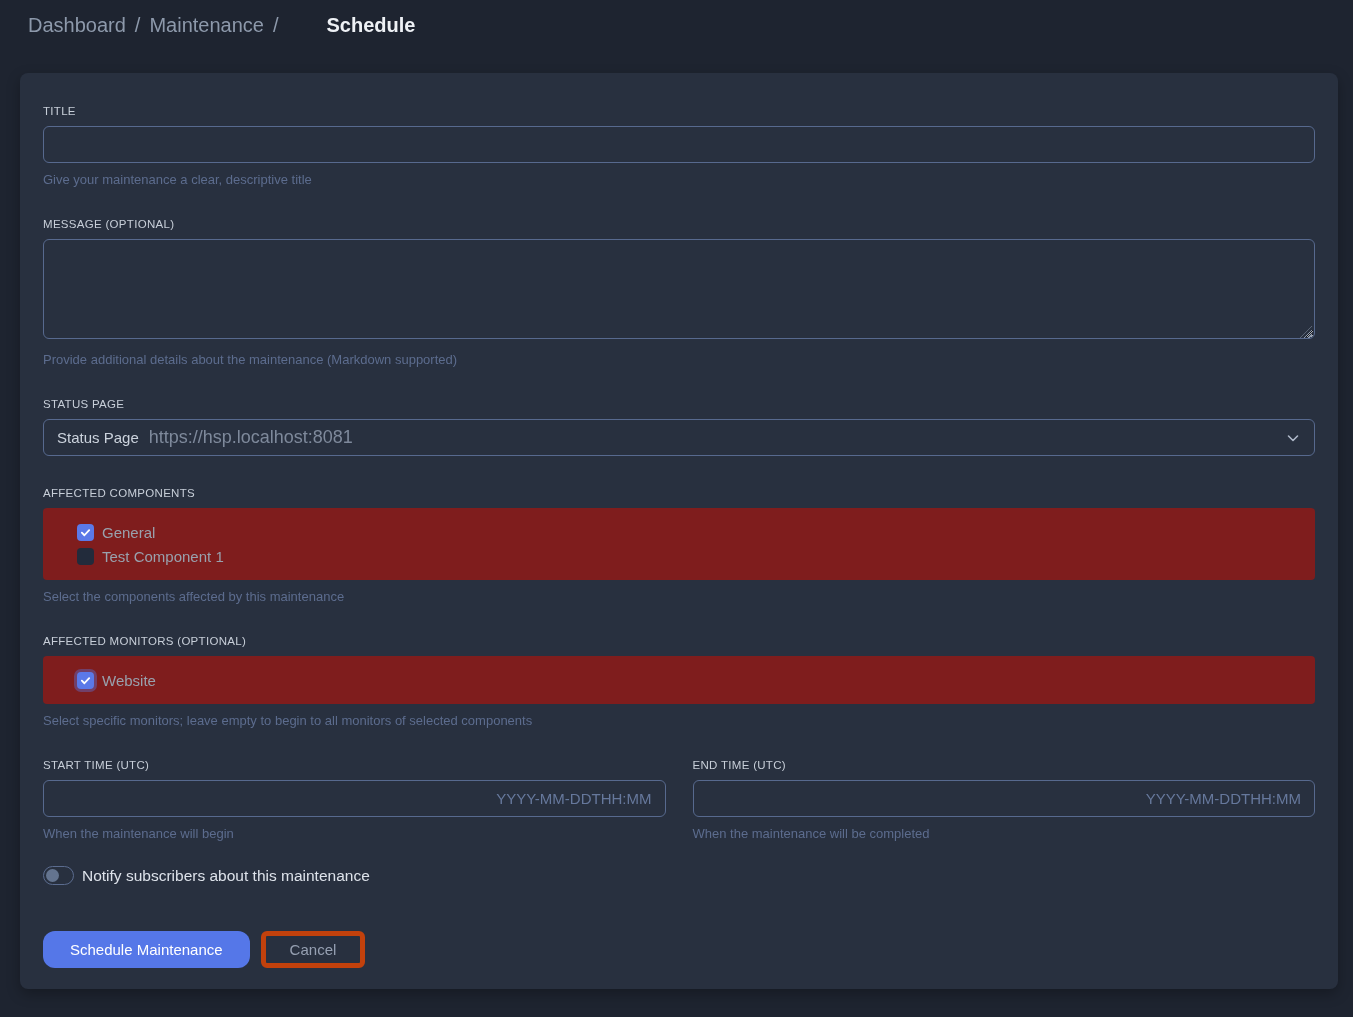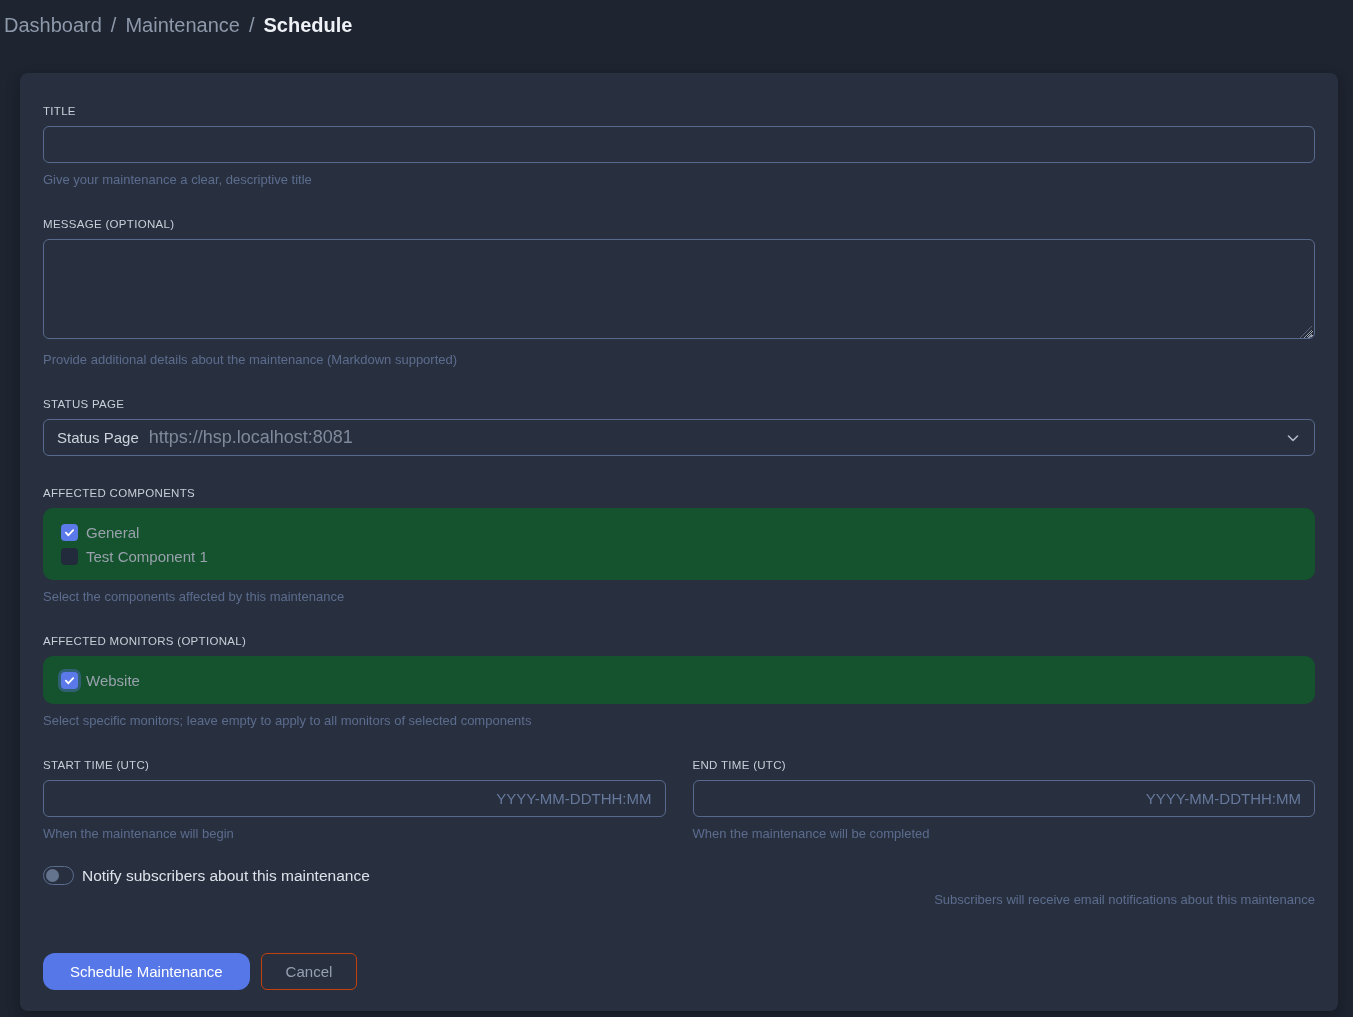--- a/index.html
+++ b/index.html
@@ -1,23 +1,23 @@
 <!DOCTYPE html>
 <html><head>
 <meta charset="utf-8">
 <style>
   * { margin:0; padding:0; box-sizing:border-box; }
   html,body { width:1353px; height:1017px; background:#1e2430; font-family:"Liberation Sans", sans-serif; overflow:hidden; }
 
   
-  .header { height:50px; display:flex; align-items:center; padding:0 4px; }
+  .header { height:50px; display:flex; align-items:center; padding:0 28px; }
   .breadcrumb { font-size:20px; color:#8d99ab; display:flex; align-items:center; gap:9px; }
   .crumb { color:#8d99ab; cursor:pointer; }
   .crumb-sep { color:#8d99ab; }
-  .crumb-current { color:#eef1f5; font-weight:700; }
+  .crumb-current { color:#eef1f5; font-weight:700;margin-left:39px; }
 
   
   .card { margin:23px 15px 14px 20px; background:#28303f; border-radius:8px;
           padding:32px 23px 21px 23px; box-shadow:0 5px 14px rgba(0,0,0,.28); }
 
   .field { margin-bottom:31px; }
   .field-label { display:block; font-size:11.5px; font-weight:500; letter-spacing:.3px;
                  color:#c7ced8; margin-bottom:9px; }
   .helper { font-size:13px; color:#5c6c8e; margin-top:9px; }
 
@@ -35,21 +35,21 @@
               clip-path:polygon(100% 0, 100% 100%, 0 100%); pointer-events:none; }
 
   
   .select { position:relative; width:100%; height:37px; border:1px solid #57698e; border-radius:6px;
             display:flex; align-items:center; padding:0 13px; cursor:pointer; }
   .select-name { font-size:15px; color:#ccd3dd; }
   .select-url { font-size:18px; color:#7e899b; margin-left:10px; }
   .select-chevron { position:absolute; right:13px; top:50%; transform:translateY(-50%); display:flex; }
 
   
-  .option-box { background:#14532d; border-radius:10px; padding:12px 18px; }
+  .option-box { background:#7f1d1d; border-radius:4px; padding:12px 34px; }
   .option-row { display:flex; align-items:center; height:24px; cursor:pointer; }
   .checkbox { width:17px; height:17px; border-radius:4px; background:#222b3b; flex:0 0 17px;
               display:flex; align-items:center; justify-content:center; }
   .checkbox.checked { background:#5b79e8; }
   .checkbox:not(.checked) svg { display:none; }
   .checkbox.ringed { box-shadow:0 0 0 3px rgba(91,121,232,.38); }
   .option-label { font-size:15px; color:#99a1ad; margin-left:8px; }
 
   
   .time-row { display:flex; gap:27px; margin-bottom:25px; }
@@ -64,21 +64,21 @@
                   background:#64748f; }
   .notify-label { font-size:15.5px; color:#dde2ea; margin-left:8px; cursor:pointer; }
   .notify-helper { font-size:13px; color:#5c6c8e; margin-left:39px; margin-top:7px; }
 
   
   .actions { display:flex; gap:11px; }
   .btn-primary { height:37px; padding:0 27px; background:#5577e8; color:#ffffff; font-size:15px;
                  font-weight:500; border:none; border-radius:12px; cursor:pointer;
                  font-family:"Liberation Sans", sans-serif; }
   .btn-secondary { height:37px; padding:0 24px; background:transparent; color:#96a0b2; font-size:15px;
-                 border:1px solid #c2410c; border-radius:6px; cursor:pointer;
+                 border:5px solid #c2410c; border-radius:6px; cursor:pointer;
                  font-family:"Liberation Sans", sans-serif; }
 </style>
 </head>
 <body>
 
 <div class="header">
   <div class="breadcrumb">
     <span class="crumb">Dashboard</span>
     <span class="crumb-sep">/</span>
     <span class="crumb">Maintenance</span>
@@ -142,21 +142,21 @@
     <div class="option-box">
       <div class="option-row">
         <span class="checkbox ringed checked">
           <svg width="11" height="11" viewBox="0 0 12 12" fill="none">
             <path d="M2 6.2 L4.8 9 L10 3.4" stroke="#ffffff" stroke-width="2" stroke-linecap="round" stroke-linejoin="round"></path>
           </svg>
         </span>
         <span class="option-label">Website</span>
       </div>
     </div>
-    <div class="helper">Select specific monitors; leave empty to apply to all monitors of selected components</div>
+    <div class="helper">Select specific monitors; leave empty to begin to all monitors of selected components</div>
   </div>
 
   <div class="time-row">
     <div class="time-col">
       <label class="field-label">START TIME (UTC)</label>
       <input class="text-input" type="text" placeholder="YYYY-MM-DDTHH:MM" style="">
       <div class="helper">When the maintenance will begin</div>
     </div>
     <div class="time-col">
       <label class="field-label">END TIME (UTC)</label>
@@ -165,21 +165,20 @@
     </div>
   </div>
 
   <div class="notify">
     <div class="notify-top">
       <div class="toggle">
         <div class="knob"></div>
       </div>
       <span class="notify-label">Notify subscribers about this maintenance</span>
     </div>
-    <div class="notify-helper">Subscribers will receive email notifications about this maintenance</div>
   </div>
 
   <div class="actions">
     <button class="btn-primary">Schedule Maintenance</button>
     <button class="btn-secondary">Cancel</button>
   </div>
 
 </div>
 
 </body></html>

